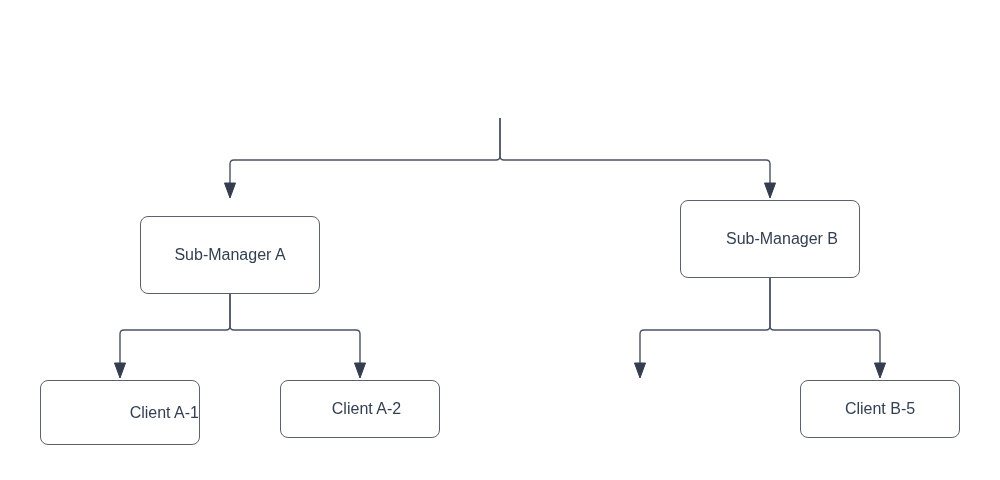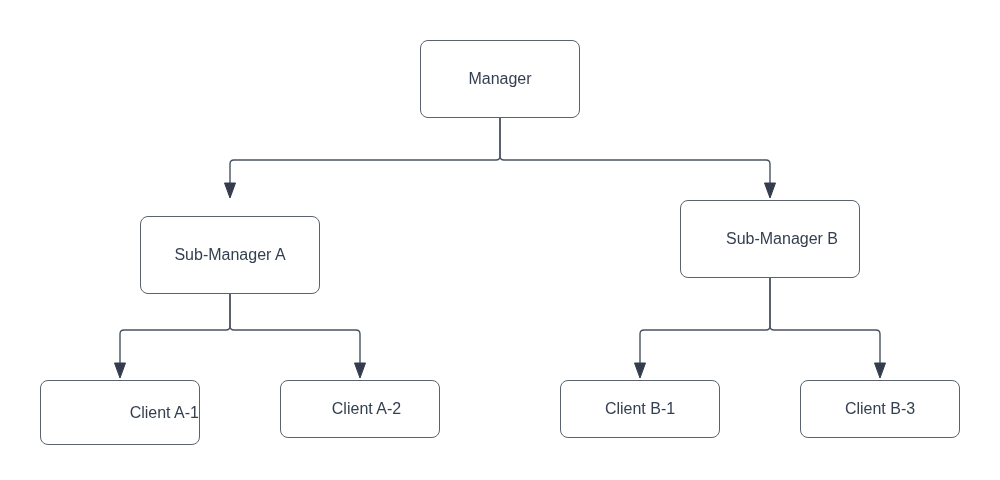--- a/index.html
+++ b/index.html
@@ -76,41 +76,35 @@
     <path class="wire" d="M230,278 L230,326 Q230,330 234,330 L356,330 Q360,330 360,334 L360,364"></path>
     <path class="arrow" d="M360,378 L354.5,363 L365.5,363 Z"></path>
 
     <path class="wire" d="M770,278 L770,326 Q770,330 766,330 L644,330 Q640,330 640,334 L640,364"></path>
     <path class="arrow" d="M640,378 L634.5,363 L645.5,363 Z"></path>
 
     <path class="wire" d="M770,278 L770,326 Q770,330 774,330 L876,330 Q880,330 880,334 L880,364"></path>
     <path class="arrow" d="M880,378 L874.5,363 L885.5,363 Z"></path>
   </svg>
 
-  <div class="node manager">
-    <span>Manager</span>
-  </div>
 
   <div class="node sub-a">
     <span>Sub-Manager A</span>
   </div>
 
   <div class="node sub-b">
     <span>Sub-Manager B</span>
   </div>
 
   <div class="node client-a1">
     <span>Client A-1</span>
   </div>
 
   <div class="node client-a2">
     <span>Client A-2</span>
   </div>
 
-  <div class="node client-b1">
-    <span>Client B-1</span>
-  </div>
 
   <div class="node client-b2">
-    <span>Client B-3</span>
+    <span>Client B-5</span>
   </div>
 
 </div>
 
 </body></html>

